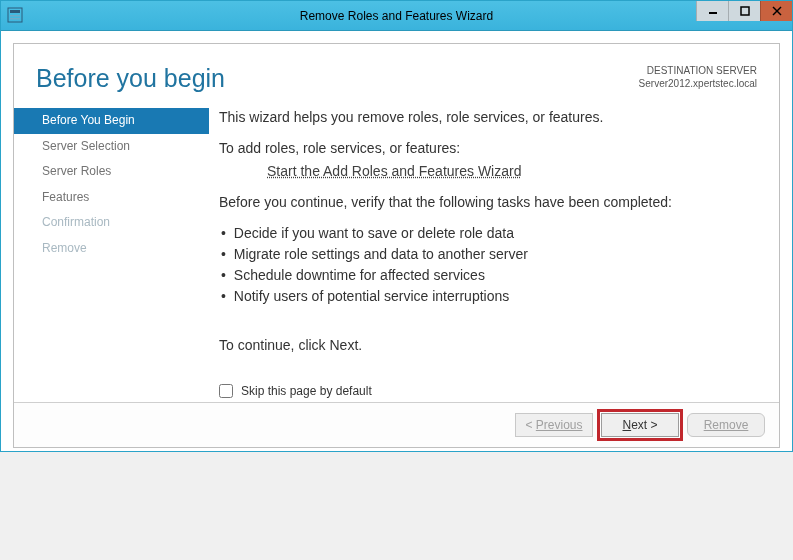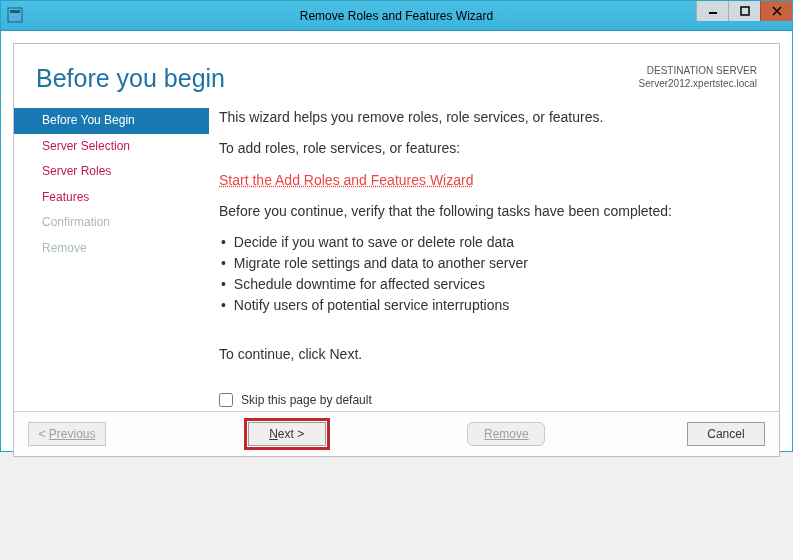--- a/index.html
+++ b/index.html
@@ -92,44 +92,45 @@
     display: flex;
     overflow: hidden;
   }
   .nav {
     width: 195px;
     padding-top: 5px;
   }
   .nav-item {
     padding: 5px 10px 5px 28px;
     font-size: 12px;
-    color: #be185d;
+    color: #737373;
     cursor: pointer;
     line-height: 1.3;
   }
   .nav-item.selected {
     background: #1979b3;
     color: #fff;
   }
   .nav-item.disabled {
     color: #a9b9c2;
     cursor: default;
   }
   .main {
     flex: 1;
     padding: 4px 30px 10px 10px;
     font-size: 14px;
     color: #333;
     line-height: 1.5;
   }
   .main p { margin-bottom: 10px; }
   .link {
-    color: #ef4444;
+    color: #404040;
     text-decoration: underline dotted;
     cursor: pointer;
+    margin-left: 48px;
   }
   .bullets {
     list-style: none;
   }
   .bullets li::before {
     content: "• ";
     margin-left: 2px;
     margin-right: 4px;
   }
   .skip-row {
@@ -142,21 +143,22 @@
   }
   .skip-row input {
     width: 14px;
     height: 14px;
     margin-right: 8px;
   }
   .footer {
     border-top: 1px solid #cfcfcf;
     padding: 10px 14px;
     display: flex;
-    justify-content: space-between;
+    justify-content: flex-end;
+    gap: 8px;
     background: #fdfdfd;
   }
   .btn {
     min-width: 78px;
     height: 24px;
     font-size: 12px;
     border: 1px solid #9c9c9c;
     background: #efefef;
     color: #333;
     cursor: pointer;
@@ -224,21 +226,21 @@
           <div class="nav-item selected">Before You Begin</div>
           <div class="nav-item">Server Selection</div>
           <div class="nav-item">Server Roles</div>
           <div class="nav-item">Features</div>
           <div class="nav-item disabled">Confirmation</div>
           <div class="nav-item disabled">Remove</div>
         </div>
 
         <div class="main">
           <p>This wizard helps you remove roles, role services, or features.</p>
-          <p style="margin-bottom:11px;">To add roles, role services, or features:</p>
+          <p style="margin-bottom:2px;">To add roles, role services, or features:</p>
           <p><span class="link">Start the Add Roles and Features Wizard</span></p>
           <p>Before you continue, verify that the following tasks have been completed:</p>
           <ul class="bullets">
             <li>Decide if you want to save or delete role data</li>
             <li>Migrate role settings and data to another server</li>
             <li>Schedule downtime for affected services</li>
             <li>Notify users of potential service interruptions</li>
           </ul>
           <p class="continue">To continue, click Next.</p>
         </div>
@@ -246,18 +248,17 @@
 
       <div class="skip-row">
         <input type="checkbox" style="">
         <span>Skip this page by default</span>
       </div>
 
       <div class="footer">
         <button class="btn disabled">&lt; <span class="ul">Previous</span></button>
         <button class="btn highlight"><span class="ul">N</span>ext &gt;</button>
         <button class="btn disabled" style="border-radius:6px;"><span class="ul">Remove</span></button>
-        <button class="btn">Cancel</button>
       </div>
 
     </div>
   </div>
 </div>
 
 </body></html>

